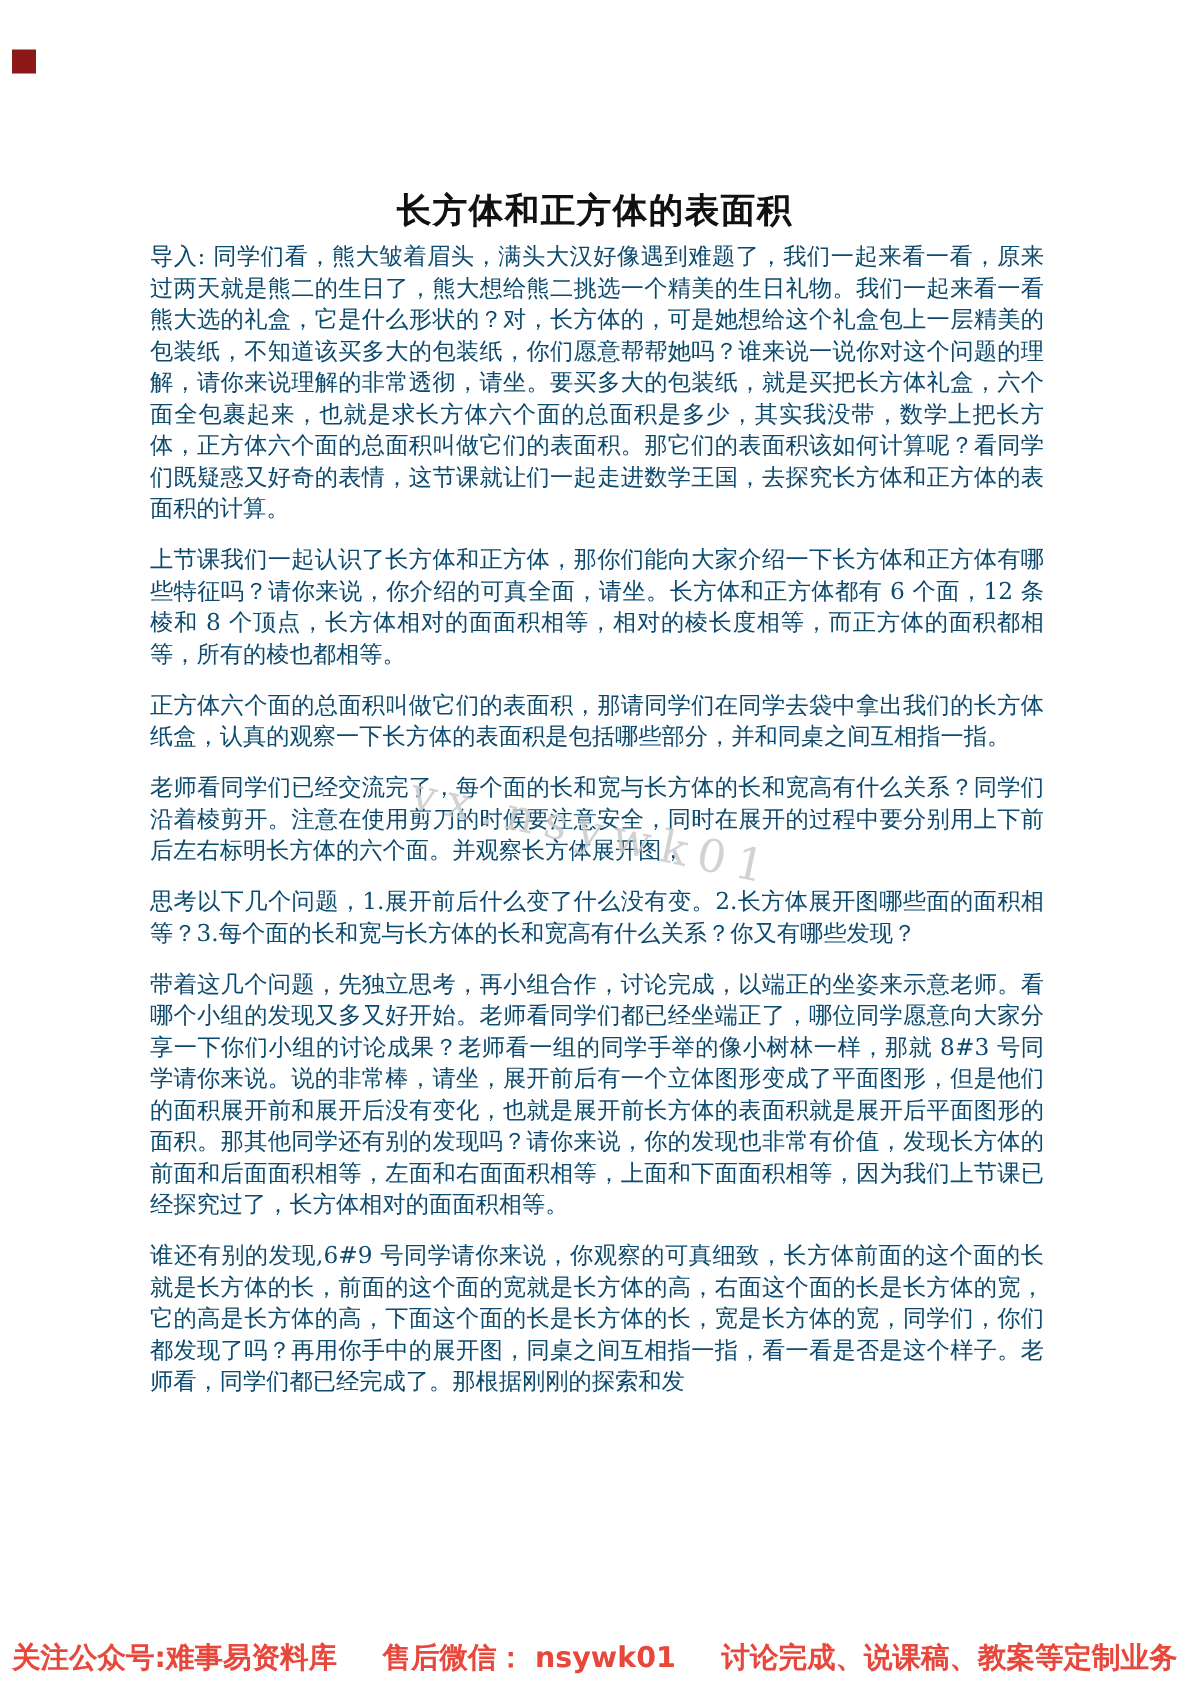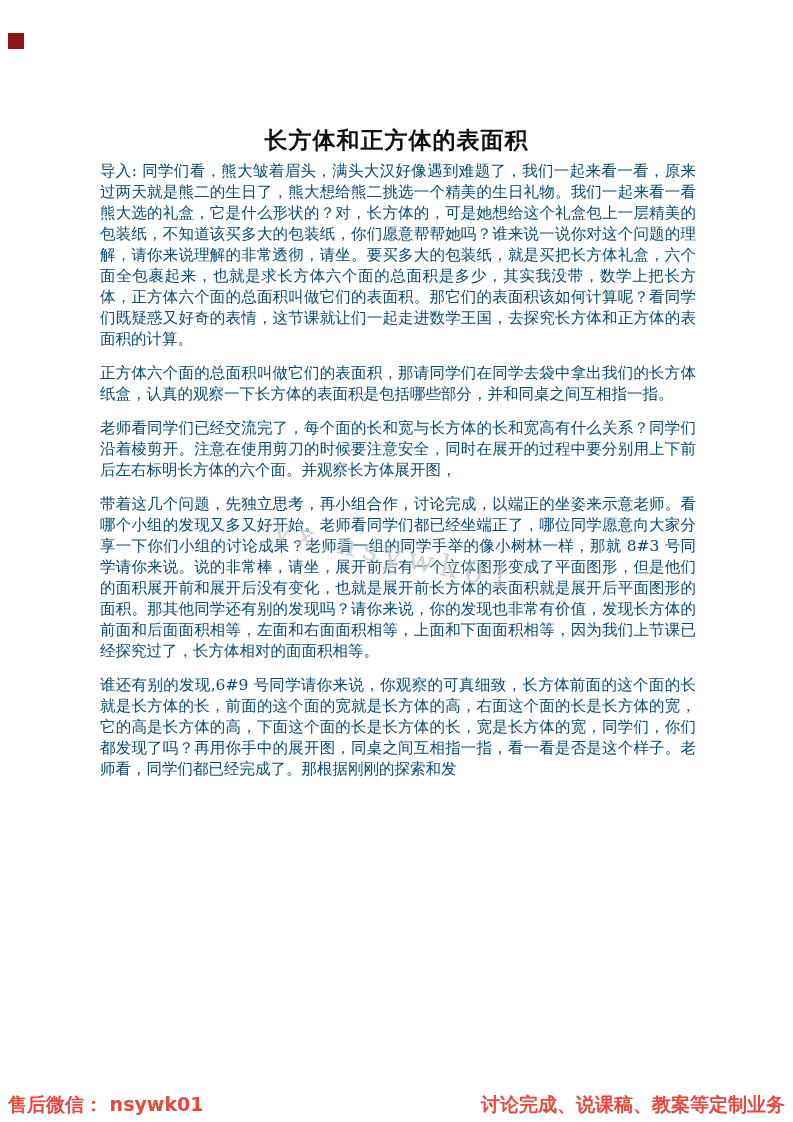--- a/index.html
+++ b/index.html
@@ -75,26 +75,29 @@
 <body>
 
 <div class="page">
 
   <div class="corner-mark"></div>
 
   <h1 class="doc-title">长方体和正方体的表面积</h1>
 
   <div class="doc-body">
     <p>导入: 同学们看，熊大皱着眉头，满头大汉好像遇到难题了，我们一起来看一看，原来过两天就是熊二的生日了，熊大想给熊二挑选一个精美的生日礼物。我们一起来看一看熊大选的礼盒，它是什么形状的？对，长方体的，可是她想给这个礼盒包上一层精美的包装纸，不知道该买多大的包装纸，你们愿意帮帮她吗？谁来说一说你对这个问题的理解，请你来说理解的非常透彻，请坐。要买多大的包装纸，就是买把长方体礼盒，六个面全包裹起来，也就是求长方体六个面的总面积是多少，其实我没带，数学上把长方体，正方体六个面的总面积叫做它们的表面积。那它们的表面积该如何计算呢？看同学们既疑惑又好奇的表情，这节课就让们一起走进数学王国，去探究长方体和正方体的表面积的计算。</p>
+    <p>上节课我们一起认识了长方体和正方体，那你们能向大家介绍一下长方体和正方体有哪些特征吗？请你来说，你介绍的可真全面，请坐。长方体和正方体都有 6 个面，12 条棱和 8 个顶点，长方体相对的面面积相等，相对的棱长度相等，而正方体的面积都相等，所有的棱也都相等。</p>
     <p>正方体六个面的总面积叫做它们的表面积，那请同学们在同学去袋中拿出我们的长方体纸盒，认真的观察一下长方体的表面积是包括哪些部分，并和同桌之间互相指一指。</p>
     <p>老师看同学们已经交流完了，每个面的长和宽与长方体的长和宽高有什么关系？同学们沿着棱剪开。注意在使用剪刀的时候要注意安全，同时在展开的过程中要分别用上下前后左右标明长方体的六个面。并观察长方体展开图，</p>
+    <p>思考以下几个问题，1.展开前后什么变了什么没有变。2.长方体展开图哪些面的面积相等？3.每个面的长和宽与长方体的长和宽高有什么关系？你又有哪些发现？</p>
     <p>带着这几个问题，先独立思考，再小组合作，讨论完成，以端正的坐姿来示意老师。看哪个小组的发现又多又好开始。老师看同学们都已经坐端正了，哪位同学愿意向大家分享一下你们小组的讨论成果？老师看一组的同学手举的像小树林一样，那就 8#3 号同学请你来说。说的非常棒，请坐，展开前后有一个立体图形变成了平面图形，但是他们的面积展开前和展开后没有变化，也就是展开前长方体的表面积就是展开后平面图形的面积。那其他同学还有别的发现吗？请你来说，你的发现也非常有价值，发现长方体的前面和后面面积相等，左面和右面面积相等，上面和下面面积相等，因为我们上节课已经探究过了，长方体相对的面面积相等。</p>
     <p>谁还有别的发现,6#9 号同学请你来说，你观察的可真细致，长方体前面的这个面的长就是长方体的长，前面的这个面的宽就是长方体的高，右面这个面的长是长方体的宽，它的高是长方体的高，下面这个面的长是长方体的长，宽是长方体的宽，同学们，你们都发现了吗？再用你手中的展开图，同桌之间互相指一指，看一看是否是这个样子。老师看，同学们都已经完成了。那根据刚刚的探索和发</p>
   </div>
 
   <div class="watermark">vx.nsywk01</div>
 
   <div class="footer-bar">
+    <span>关注公众号:难事易资料库</span>
     <span>售后微信： nsywk01</span>
     <span>讨论完成、说课稿、教案等定制业务</span>
   </div>
 
 </div>
 
 </body></html>

